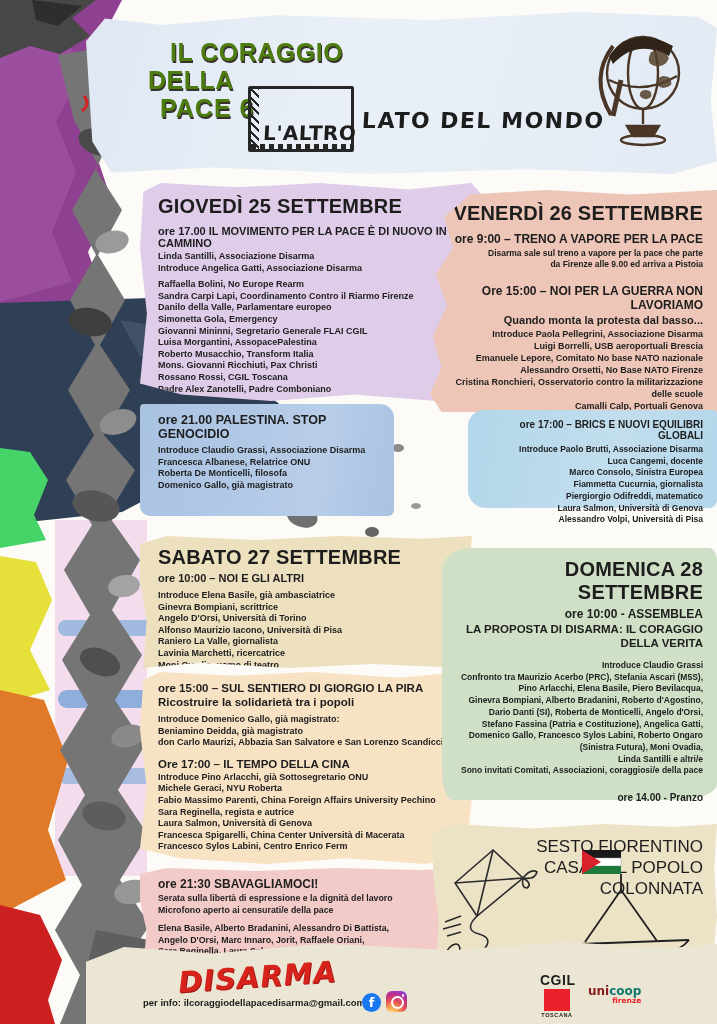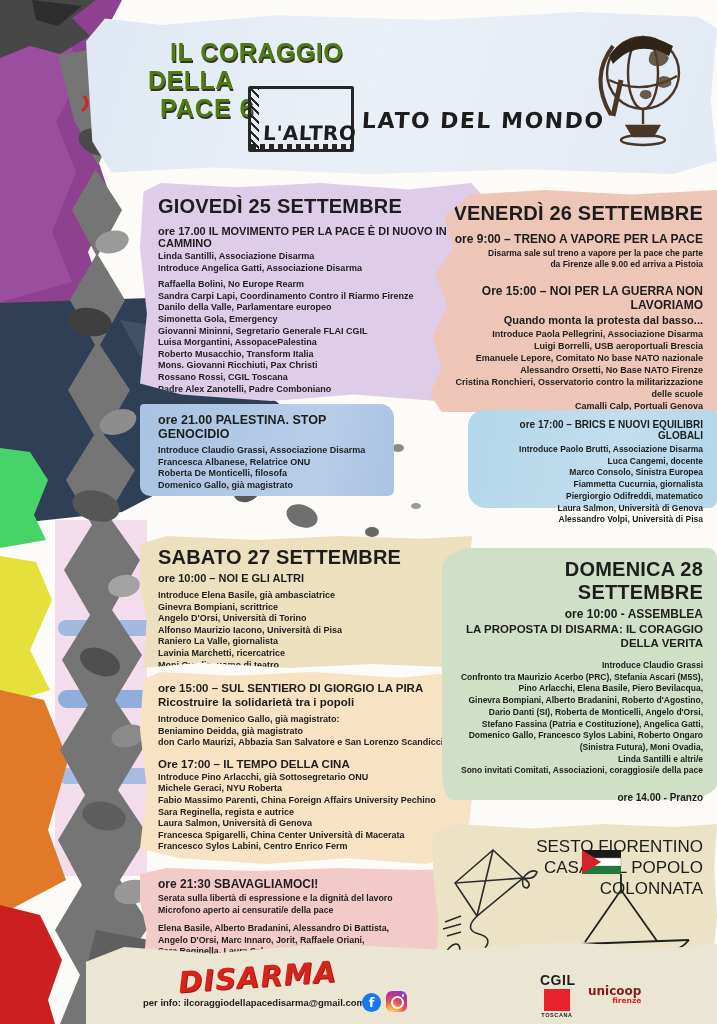--- a/index.html
+++ b/index.html
@@ -32,21 +32,21 @@
   .lines > div{line-height:11.6px;}
   .right{text-align:right;}
   .right .lines > div{line-height:12px;}
   
   .torn-a{clip-path:polygon(1% 4%,6% 0,28% 2%,52% 0,78% 3%,96% 0,100% 7%,99% 38%,100% 66%,98% 96%,86% 100%,62% 97%,38% 100%,12% 97%,0 92%,2% 60%,0 30%);}
   .torn-b{clip-path:polygon(0 6%,8% 0,35% 3%,60% 0,85% 2%,100% 0,99% 30%,100% 62%,98% 100%,70% 97%,45% 100%,18% 96%,1% 100%,2% 64%,0 34%);}
   .torn-left{clip-path:polygon(14% 2%,40% 0,70% 2%,100% 0,100% 100%,4% 100%,0 92%,4% 80%,1% 66%,6% 52%,2% 38%,8% 26%,5% 12%);}
   
   .sec-thu{left:140px;top:183px;width:345px;height:218px;background:#dfcce9;padding:12px 10px 0 18px;}
   .sec-thu .lines > div:nth-child(3){margin-top:5px;}
-  .sec-pal{left:140px;top:404px;width:254px;height:92px;background:linear-gradient(100deg,#a9c3e2,#b8cde8 70%,#a9c3e2);padding:9px 10px 0 18px;border-radius:4px 14px 6px 10px;}
+  .sec-pal{left:140px;top:404px;width:254px;height:112px;background:linear-gradient(100deg,#a9c3e2,#b8cde8 70%,#a9c3e2);padding:9px 10px 0 18px;border-radius:4px 14px 6px 10px;}
   .sec-pal .heading{font-size:12.5px;margin:0 0 4px 0;}
   .sec-fri{left:430px;top:190px;width:287px;height:222px;background:#eec6b8;padding:12px 14px 0 6px;}
   .sec-fri .heading{font-size:12px;}
   .sec-fri .desc{font-weight:700;font-size:8.5px;line-height:11px;}
   .sec-brics{left:468px;top:410px;width:249px;height:98px;background:linear-gradient(100deg,#b3d6ea,#c2deee 60%,#b3d6ea);padding:9px 14px 0 6px;border-radius:16px 4px 8px 18px;}
   .sec-brics .heading{font-size:10px;margin:0 0 3px 0;}
   .sec-brics .lines > div{font-size:8.5px;line-height:11.7px;}
   .sec-sat{left:140px;top:536px;width:332px;height:132px;background:#ece0bf;padding:10px 10px 0 18px;}
   .sec-sat .heading{font-size:11px;margin:0 0 6px 0;}
   .sec-pira{left:140px;top:672px;width:332px;height:192px;background:#f8e2c4;padding:10px 10px 0 18px;}
@@ -78,21 +78,21 @@
     background:radial-gradient(circle at 28% 110%,#fdd776 6%,#f7a34b 26%,#e75157 48%,#c22f86 70%,#7d3ff0 96%);}
   .ig-lens{position:absolute;left:5px;top:5px;width:9px;height:9px;border:2px solid #fff;border-radius:50%;}
   .ig-dot{position:absolute;right:3px;top:3px;width:2.5px;height:2.5px;background:#fff;border-radius:50%;}
   .cgil{position:absolute;left:540px;top:972px;width:34px;text-align:center;}
   .cgil .t{font-weight:800;font-size:14px;letter-spacing:.5px;}
   .cgil .sq{width:26px;height:22px;background:#e8212a;margin:1px auto;}
   .cgil .b{font-weight:800;font-size:5.5px;letter-spacing:.6px;}
   .unicoop{position:absolute;left:588px;top:986px;font-weight:800;font-family:"DejaVu Sans",sans-serif;}
   .unicoop .l1{font-size:12px;line-height:11px;}
   .unicoop .u1{color:#8a1a1a;}
-  .unicoop .u2{color:#7f1d1d;}
+  .unicoop .u2{color:#0f766e;}
   .unicoop .l2{color:#e8212a;font-size:7.5px;text-align:right;line-height:8px;}
   .collage-svg{position:absolute;left:0;top:0;pointer-events:none;}
   .header-art{position:absolute;left:583px;top:18px;}
   .venue-art{position:absolute;left:435px;top:838px;}
 </style>
 </head>
 <body>
 
 <div class="poster">
 

